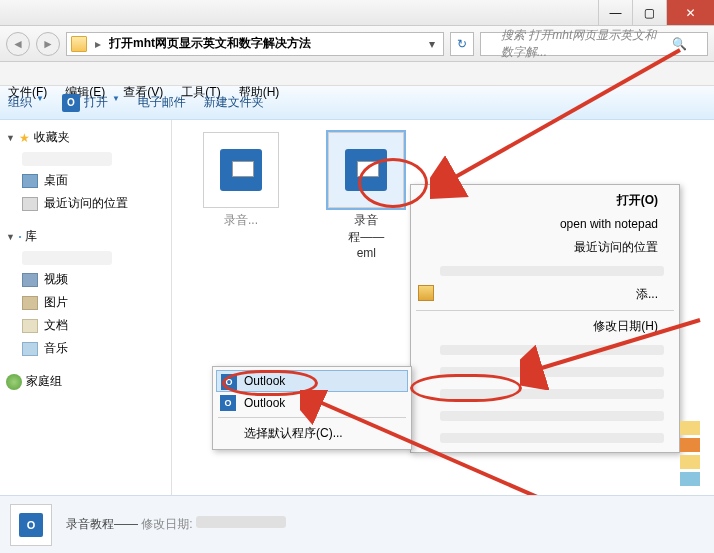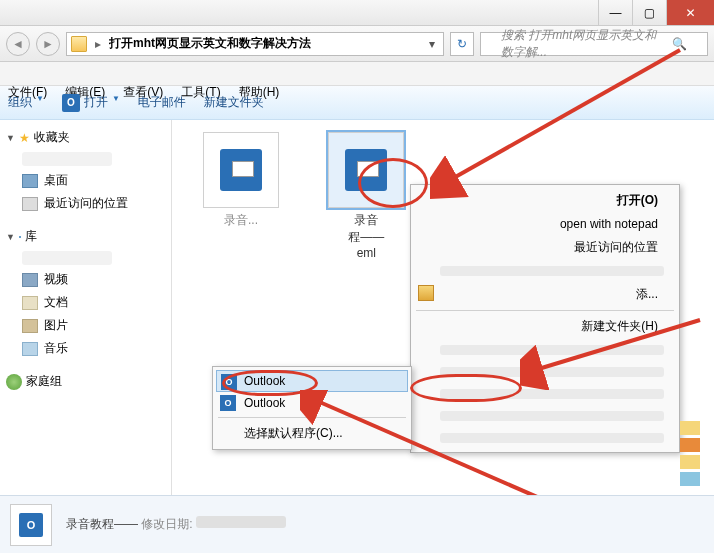--- a/index.html
+++ b/index.html
@@ -173,26 +173,26 @@
           <span>库</span>
         </div>
       <div class="row">
           <span class="blurred"></span>
         </div>
       <div class="row">
           <span class="ic ic-video"></span>
           <span>视频</span>
         </div>
       <div class="row">
+          <span class="ic ic-image"></span>
+          <span>图片</span>
+        </div>
+      <div class="row">
           <span class="ic ic-doc"></span>
           <span>文档</span>
-        </div>
-      <div class="row">
-          <span class="ic ic-image"></span>
-          <span>图片</span>
         </div>
       <div class="row">
           <span class="ic ic-music"></span>
           <span>音乐</span>
         </div>
     </div>
     <div class="sec">
       <div class="sec-hd">
           <span class="ic-home"></span>
           <span>家庭组</span>
@@ -218,21 +218,21 @@
 
 <div class="smallwin"></div>
 
 <div class="ctxmenu ctx-main">
   <div class="mi bold">打开(O)</div>
   <div class="mi">open with notepad</div>
   <div class="mi">最近访问的位置</div>
   <div class="mi blur">&nbsp;</div>
   <div class="mi"><span class="micon micon-zip"></span><span>添...</span></div>
   <div class="sep"></div>
-  <div class="mi">新建文件夹(H)</div>
+  <div class="mi">修改日期(H)</div>
   <div class="mi blur">&nbsp;</div>
   <div class="mi blur">&nbsp;</div>
   <div class="mi blur">&nbsp;</div>
   <div class="mi blur">&nbsp;</div>
   <div class="mi blur">&nbsp;</div>
 </div>
 
 <div class="ctxmenu ctx-sub">
   <div class="mi sel"><span class="micon micon-ol">O</span><span>Outlook</span></div>
   <div class="mi"><span class="micon micon-ol">O</span><span>Outlook</span></div>

